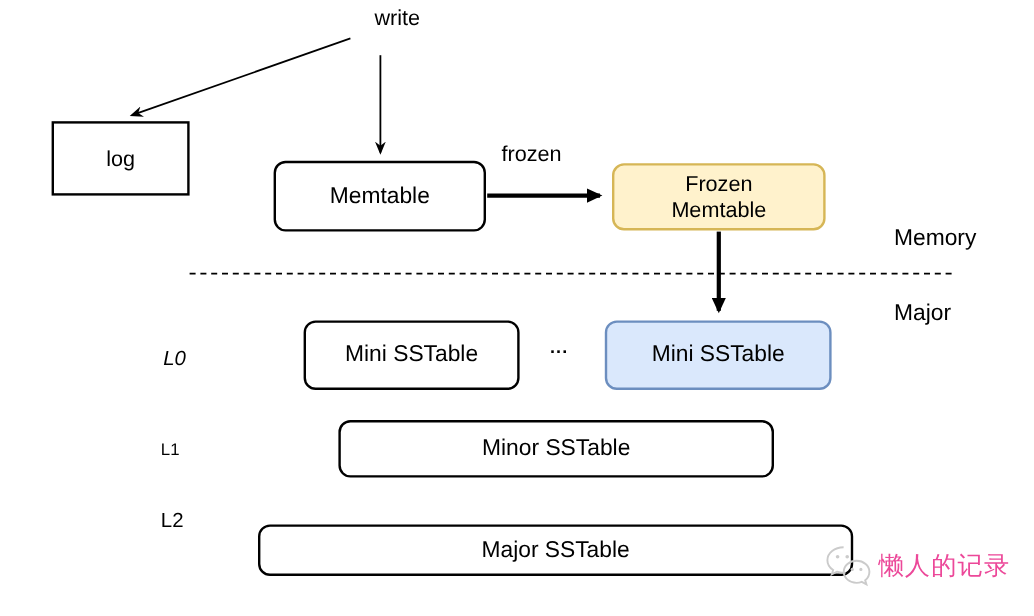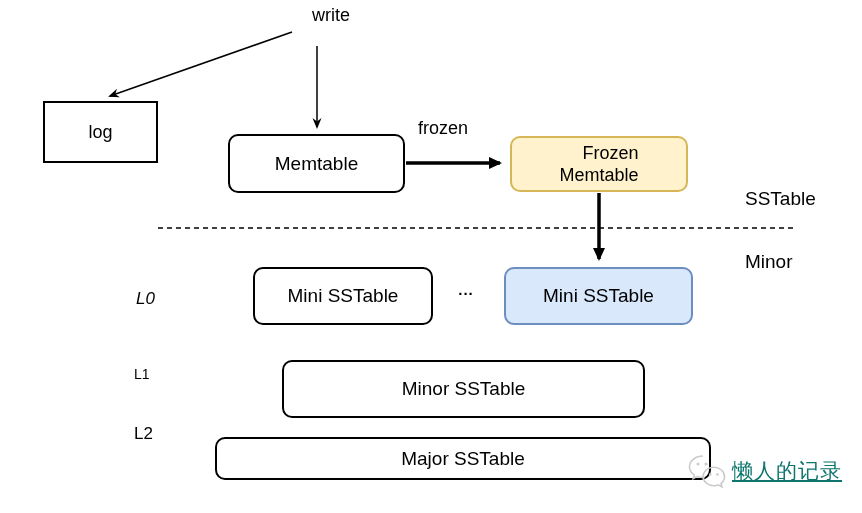--- a/index.html
+++ b/index.html
@@ -17,38 +17,38 @@
     overflow: hidden;
   }
   .box {
     position: absolute;
     box-sizing: border-box;
     background: #ffffff;
     border: 2px solid #000000;
     display: flex;
     align-items: center;
     justify-content: center;
-    text-align: right;
+    text-align: center;
     font-size: 18px;
     line-height: 1.25;
   }
   .rounded { border-radius: 10px; }
   .box-log { left: 43px; top: 101px; width: 115px; height: 62px; border-radius: 0; font-size: 18px; }
   .box-memtable { left: 228px; top: 134px; width: 177px; height: 59px; font-size: 19px; }
   .box-frozen {
     left: 510px; top: 136px; width: 178px; height: 56px;
     background: #FFF2CC; border-color: #D6B656;
   }
   .box-frozen .label { white-space: pre-line; }
   .box-mini-left { left: 253px; top: 267px; width: 180px; height: 58px; font-size: 19px; }
   .box-mini-right {
     left: 504px; top: 267px; width: 189px; height: 58px; font-size: 19px;
     background: #DAE8FC; border-color: #6C8EBF;
   }
-  .box-minor { left: 282px; top: 360px; width: 363px; height: 58px; font-size: 19px; }
+  .box-minor { left: 282px; top: 350px; width: 363px; height: 48px; font-size: 19px; }
   .box-major { left: 215px; top: 437px; width: 496px; height: 43px; font-size: 19px; }
 
   .txt {
     position: absolute;
     font-size: 18px;
     white-space: nowrap;
   }
   .txt-write  { left: 303px; top: 5px;  width: 56px; text-align: center; }
   .txt-frozen { left: 418px; top: 118px; }
   .txt-memory { left: 745px; top: 188px; font-size: 19px; }
@@ -68,22 +68,21 @@
     width: 862px; height: 513px;
     pointer-events: none;
   }
 
   .watermark {
     position: absolute;
     left: 686px; top: 450px;
     display: flex;
     align-items: center;
     gap: 4px;
-    color: #0f766e;
-    text-decoration: underline;
+    color: #ec4899;
   }
   .watermark-text {
     font-size: 21px;
     letter-spacing: 1px;
     white-space: nowrap;
   }
 </style>
 </head>
 <body>
 
@@ -101,22 +100,22 @@
 
     <line x1="292" y1="32" x2="110" y2="96" stroke="#000" stroke-width="1.5" marker-end="url(#thinArrow)"></line>
     <line x1="317" y1="46" x2="317" y2="127" stroke="#000" stroke-width="1.5" marker-end="url(#thinArrow)"></line>
     <line x1="406" y1="163" x2="500" y2="163" stroke="#000" stroke-width="3.5" marker-end="url(#thickArrow)"></line>
     <line x1="599" y1="193" x2="599" y2="259" stroke="#000" stroke-width="3.5" marker-end="url(#thickArrow)"></line>
     <line x1="158" y1="228" x2="795" y2="228" stroke="#000" stroke-width="1.6" stroke-dasharray="5,4"></line>
   </svg>
 
   <div class="txt txt-write">write</div>
   <div class="txt txt-frozen">frozen</div>
-  <div class="txt txt-memory">SSTable</div>
-  <div class="txt txt-disk">Minor</div>
+  <div class="txt txt-memory">Memory</div>
+  <div class="txt txt-disk">Major</div>
   <div class="txt txt-l0">L0</div>
   <div class="txt txt-l1">L1</div>
   <div class="txt txt-l2">L2</div>
   <div class="txt txt-ellipsis">...</div>
 
   <div class="box box-log">
     <span class="label">log</span>
   </div>
 
   <div class="box rounded box-memtable">

